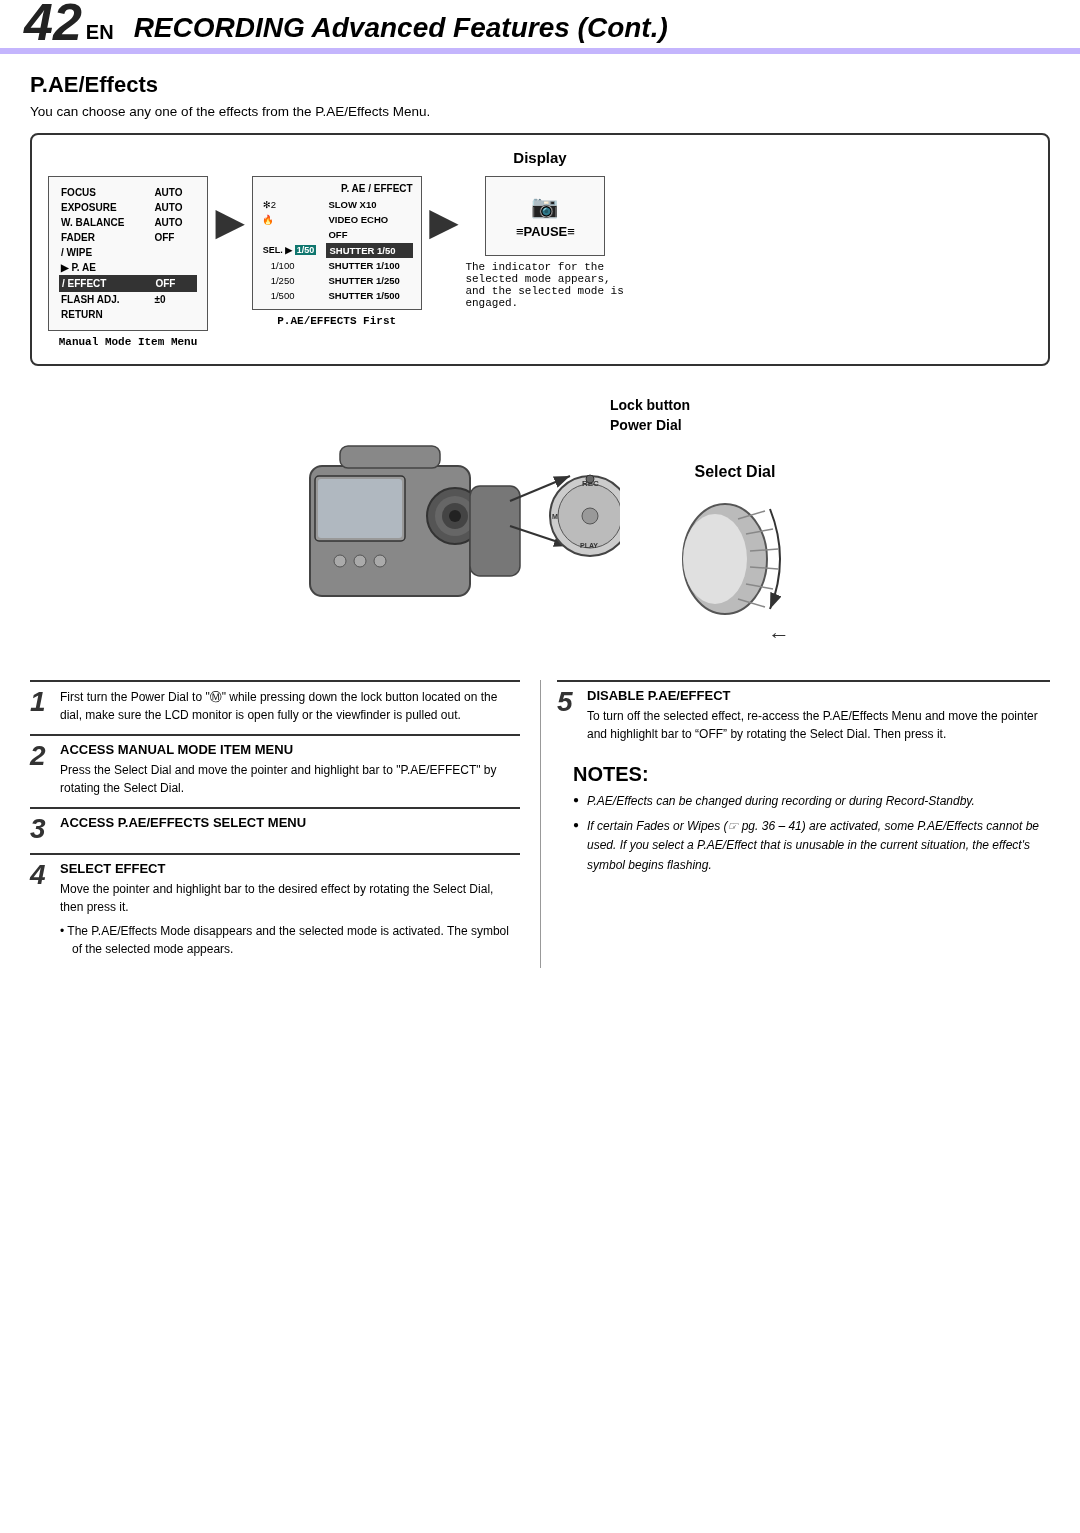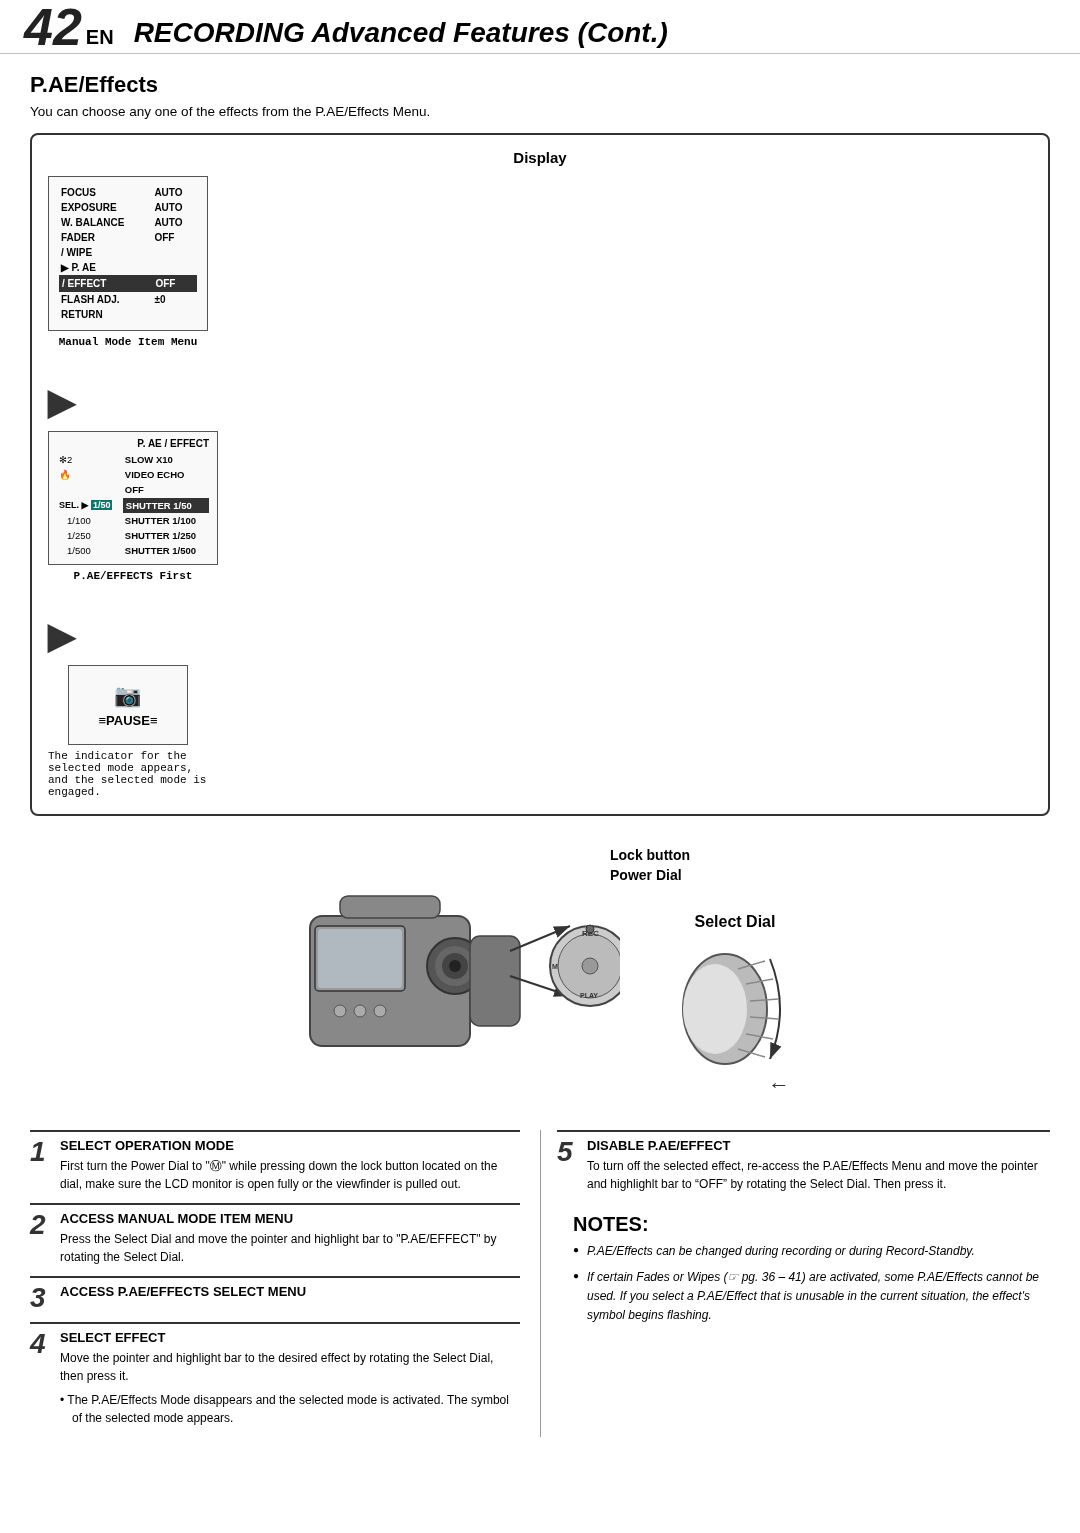--- a/index.html
+++ b/index.html
@@ -11,21 +11,21 @@
       font-size: 13px;
       color: #000;
     }
 
     
     .header {
       display: flex;
       align-items: stretch;
       height: 54px;
       background: #fff;
-      border-bottom: 1px solid #c4b5fd;
+      border-bottom: 6px solid #c4b5fd;
       padding: 0 24px;
     }
     .header-number {
       font-size: 52px;
       font-weight: 900;
       font-style: italic;
       color: #222;
       line-height: 1;
       margin-right: 4px;
       align-self: flex-end;
@@ -215,21 +215,20 @@
       font-style: normal;
       font-size: 10px;
     }
 
     
     .panels-row {
       display: flex;
       align-items: flex-start;
       gap: 8px;
       width: 100%;
-      flex-direction: column;
     }
     .panel-col {
       display: flex;
       flex-direction: column;
       align-items: center;
     }
     .panel-label {
       font-size: 11px;
       margin-top: 5px;
       text-align: center;
@@ -503,21 +502,20 @@
     </div>
   </div>
 
   <div class="steps-grid">
 
     <div class="step-left">
 
       <div class="step-item">
         <div class="step-number">1</div>
         <div class="step-content">
-          <div class="step-heading">SELECT OPERATION MODE</div>
           <div class="step-body">First turn the Power Dial to "Ⓜ" while pressing down the lock button located on the dial, make sure the LCD monitor is open fully or the viewfinder is pulled out.</div>
         </div>
       </div>
 
       <div class="step-item">
         <div class="step-number">2</div>
         <div class="step-content">
           <div class="step-heading">ACCESS MANUAL MODE ITEM MENU</div>
           <div class="step-body">Press the Select Dial and move the pointer and highlight bar to "P.AE/EFFECT" by rotating the Select Dial.</div>
         </div>

